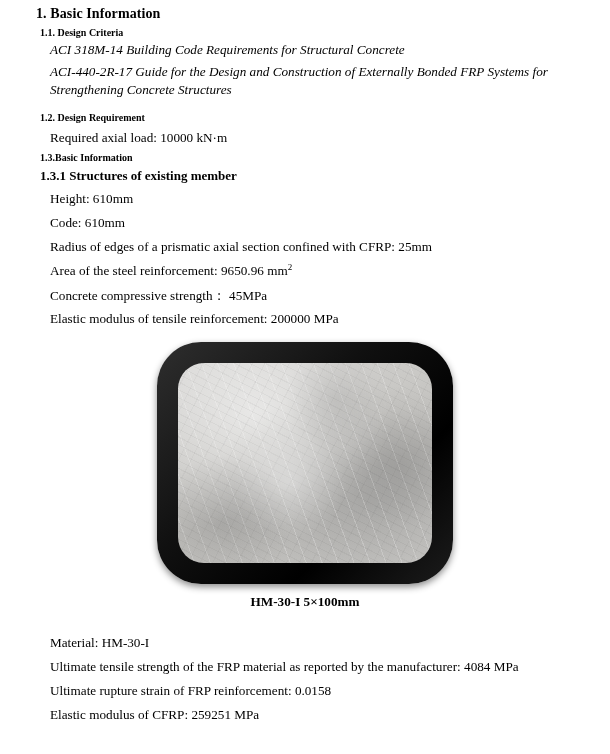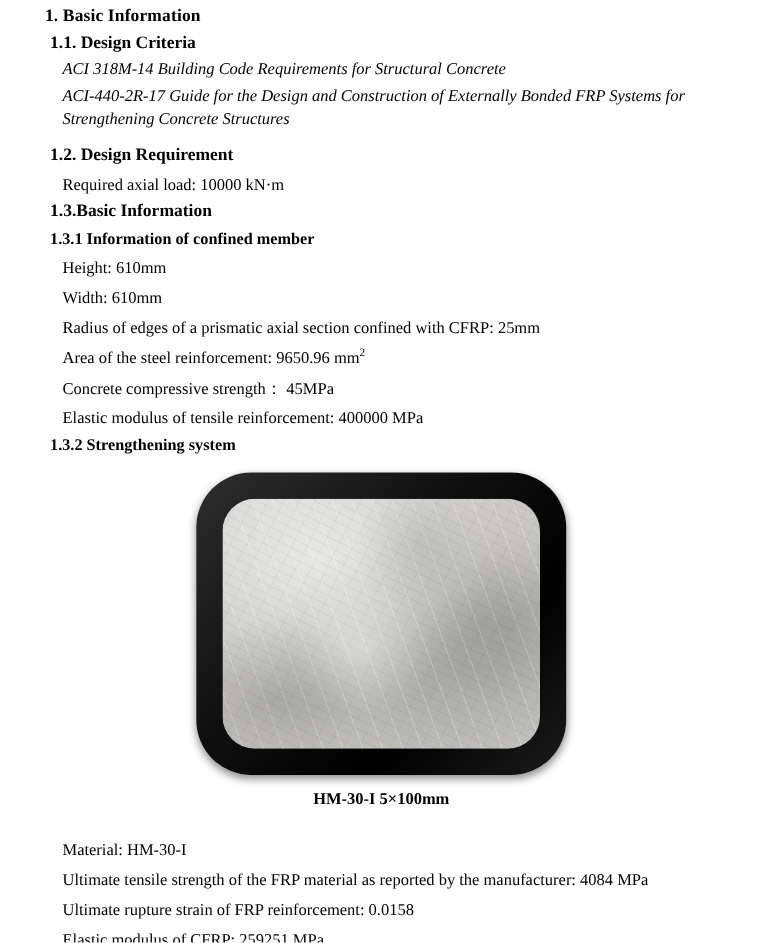--- a/index.html
+++ b/index.html
@@ -21,21 +21,21 @@
     padding: 0;
     box-sizing: border-box;
   }
   .h1 {
     font-size: 14px;
     font-weight: bold;
     margin: 6px 0 2px 36px;
     letter-spacing: 0.1px;
   }
   .h2 {
-    font-size: 14px;
+    font-size: 10px;
     font-weight: bold;
     margin: 5px 0 2px 40px;
   }
   .h3 {
     font-size: 13px;
     font-weight: bold;
     margin: 5px 0 2px 40px;
   }
   .italic-line {
     font-size: 13.2px;
@@ -131,29 +131,28 @@
 
   <div class="h2">1.1. Design Criteria</div>
   <div class="italic-line">ACI 318M-14 Building Code Requirements for Structural Concrete</div>
   <div class="italic-block">ACI-440-2R-17 Guide for the Design and Construction of Externally Bonded FRP Systems for Strengthening Concrete Structures</div>
 
   <div class="h2">1.2. Design Requirement</div>
   <div class="body-line">Required axial load: 10000 kN·m</div>
 
   <div class="h2">1.3.Basic Information</div>
 
-  <div class="h3">1.3.1 Information of confined member</div>
+  <div class="h3">1.3.1 Structures of existing member</div>
   <div class="body-line">Height: 610mm</div>
-  <div class="body-line">Width: 610mm</div>
+  <div class="body-line">Code: 610mm</div>
   <div class="body-line">Radius of edges of a prismatic axial section confined with CFRP: 25mm</div>
   <div class="body-line"><span>Area of the steel reinforcement: 9650.96 mm</span><sup>2</sup></div>
   <div class="body-line">Concrete compressive strength： 45MPa</div>
-  <div class="body-line">Elastic modulus of tensile reinforcement: 400000 MPa</div>
+  <div class="body-line">Elastic modulus of tensile reinforcement: 200000 MPa</div>
 
-  <div class="h3">1.3.2 Strengthening system</div>
 
   <div class="figure">
     <div class="specimen-wrap">
       <div class="specimen"></div>
       <div class="specimen-inner"></div>
     </div>
     <div class="fig-caption">HM-30-I  5×100mm</div>
   </div>
 
   <div class="body-line after-figure">Material: HM-30-I</div>

